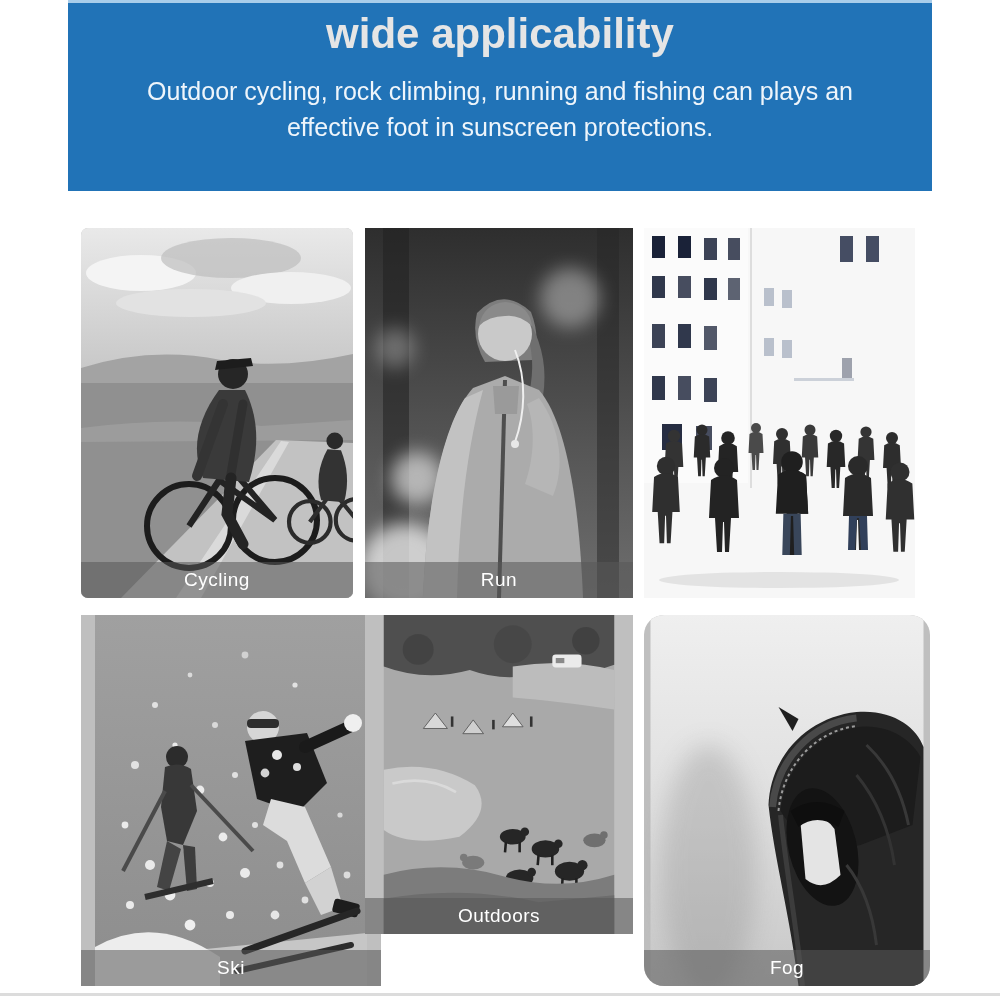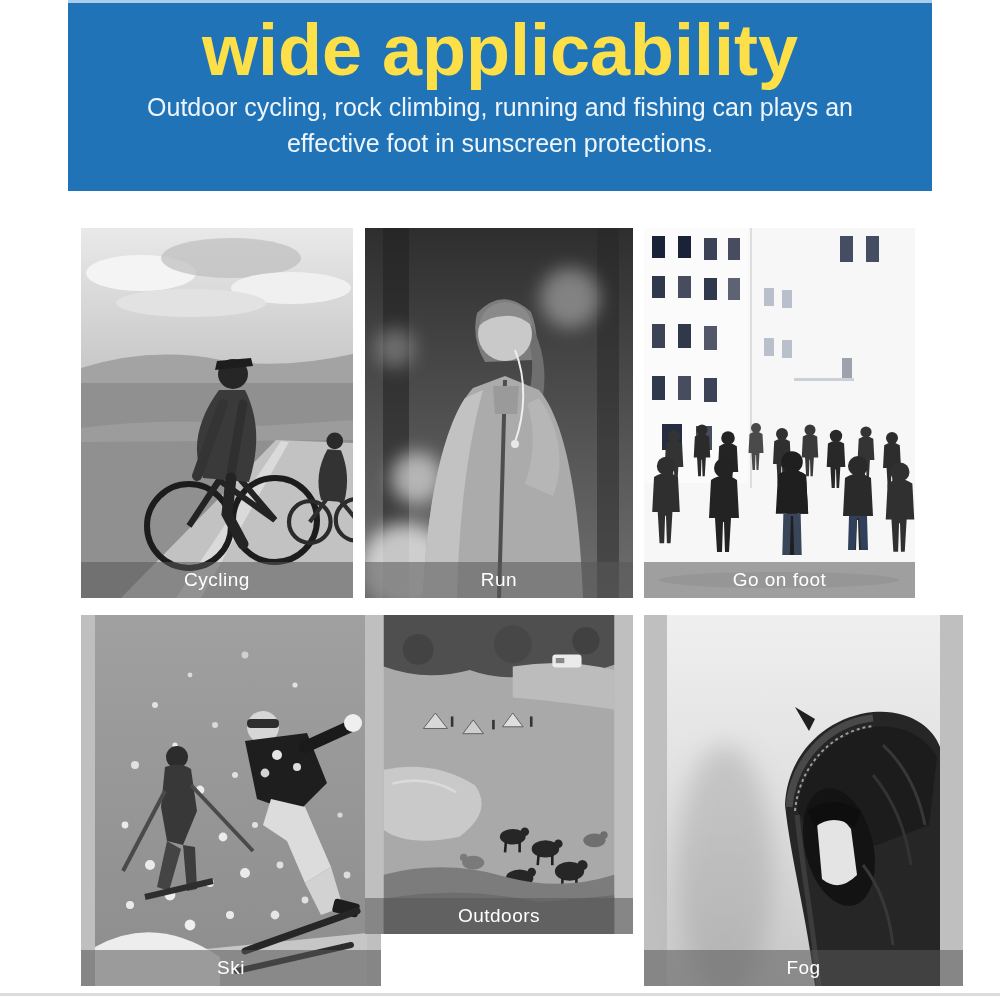--- a/index.html
+++ b/index.html
@@ -7,35 +7,35 @@
     position:relative;width:1000px;height:1000px;background:#ffffff;overflow:hidden;
     font-family:"Liberation Sans","DejaVu Sans",sans-serif;
   }
   
   .banner{
     position:absolute;left:68px;top:0;width:864px;height:191px;
     background:#2173b7;border-top:3px solid #a9cdea;box-sizing:border-box;
     text-align:center;color:#ffffff;
   }
   .banner-title{
-    margin:0;padding-top:16px;font-size:72px;line-height:62px;font-weight:bold;
-    letter-spacing:0px;color:#fde047;
+    margin:0;padding-top:0;font-size:42px;line-height:62px;font-weight:bold;
+    letter-spacing:0px;color:#e5e5e5;
   }
   .banner-subtitle{
     margin:8px auto 16px auto;width:820px;font-size:25px;line-height:36px;
     color:#eef5fb;font-weight:400;
   }
   
   .tile{position:absolute;overflow:hidden;background:#bfbfbf;}
-  .t1{left:81px; top:228px;width:272px;height:370px;}
+  .t1{left:81px; top:228px;width:272px;height:370px;border-radius:7px;}
   .t2{left:365px;top:228px;width:268px;height:370px;}
   .t3{left:644px;top:228px;width:271px;height:370px;}
   .t4{left:81px; top:615px;width:300px;height:371px;}
   .t5{left:365px;top:615px;width:268px;height:319px;}
-  .t6{left:644px;top:615px;width:319px;height:371px;}
+  .t6{left:644px;top:615px;width:286px;height:371px;border-radius:20px;}
   .tile svg{display:block;width:100%;height:100%;}
   .caption{
     position:absolute;left:0;right:0;bottom:0;height:36px;
     background:rgba(88,88,88,0.55);
     color:#ffffff;font-size:19px;line-height:36px;text-align:center;
     letter-spacing:0.5px;
   }
   
   .bottom-line{
     position:absolute;left:0;top:993px;width:1000px;height:3px;background:#dcdcdc;
@@ -225,21 +225,20 @@
             <circle cx="0" cy="0" r="10" fill="#2a2a2a"></circle>
             <path d="M-13,12 Q0,3 13,12 L15,50 L7,50 L5,84 L1,84 L0,54 L-1,54 L-2,84 L-7,84 L-9,50 L-15,50 Z" fill="#2a2a2a"></path>
             <path d="M-9,50 L-10,84 L-3,84 L-1,52 L1,52 L3,84 L10,84 L9,50 Z" fill="#31405a"></path>
           </g>
         <g transform="translate(256,244) scale(0.95)">
             <circle cx="0" cy="0" r="10" fill="#303030"></circle>
             <path d="M-13,12 Q0,3 13,12 L15,50 L7,50 L5,84 L1,84 L0,54 L-1,54 L-2,84 L-7,84 L-9,50 L-15,50 Z" fill="#303030"></path>
           </g>
       </g>
     </svg>
-    <div class="caption">Go on foot</div>
   </div>
 
   <div class="tile t4">
     <svg viewBox="0 0 272 371">
       <defs>
         <linearGradient id="s-bg" x1="0" y1="0" x2="0" y2="1">
           <stop offset="0" stop-color="#a0a0a0"></stop>
             <stop offset="1" stop-color="#8d8d8d"></stop>
         </linearGradient>
       </defs>

